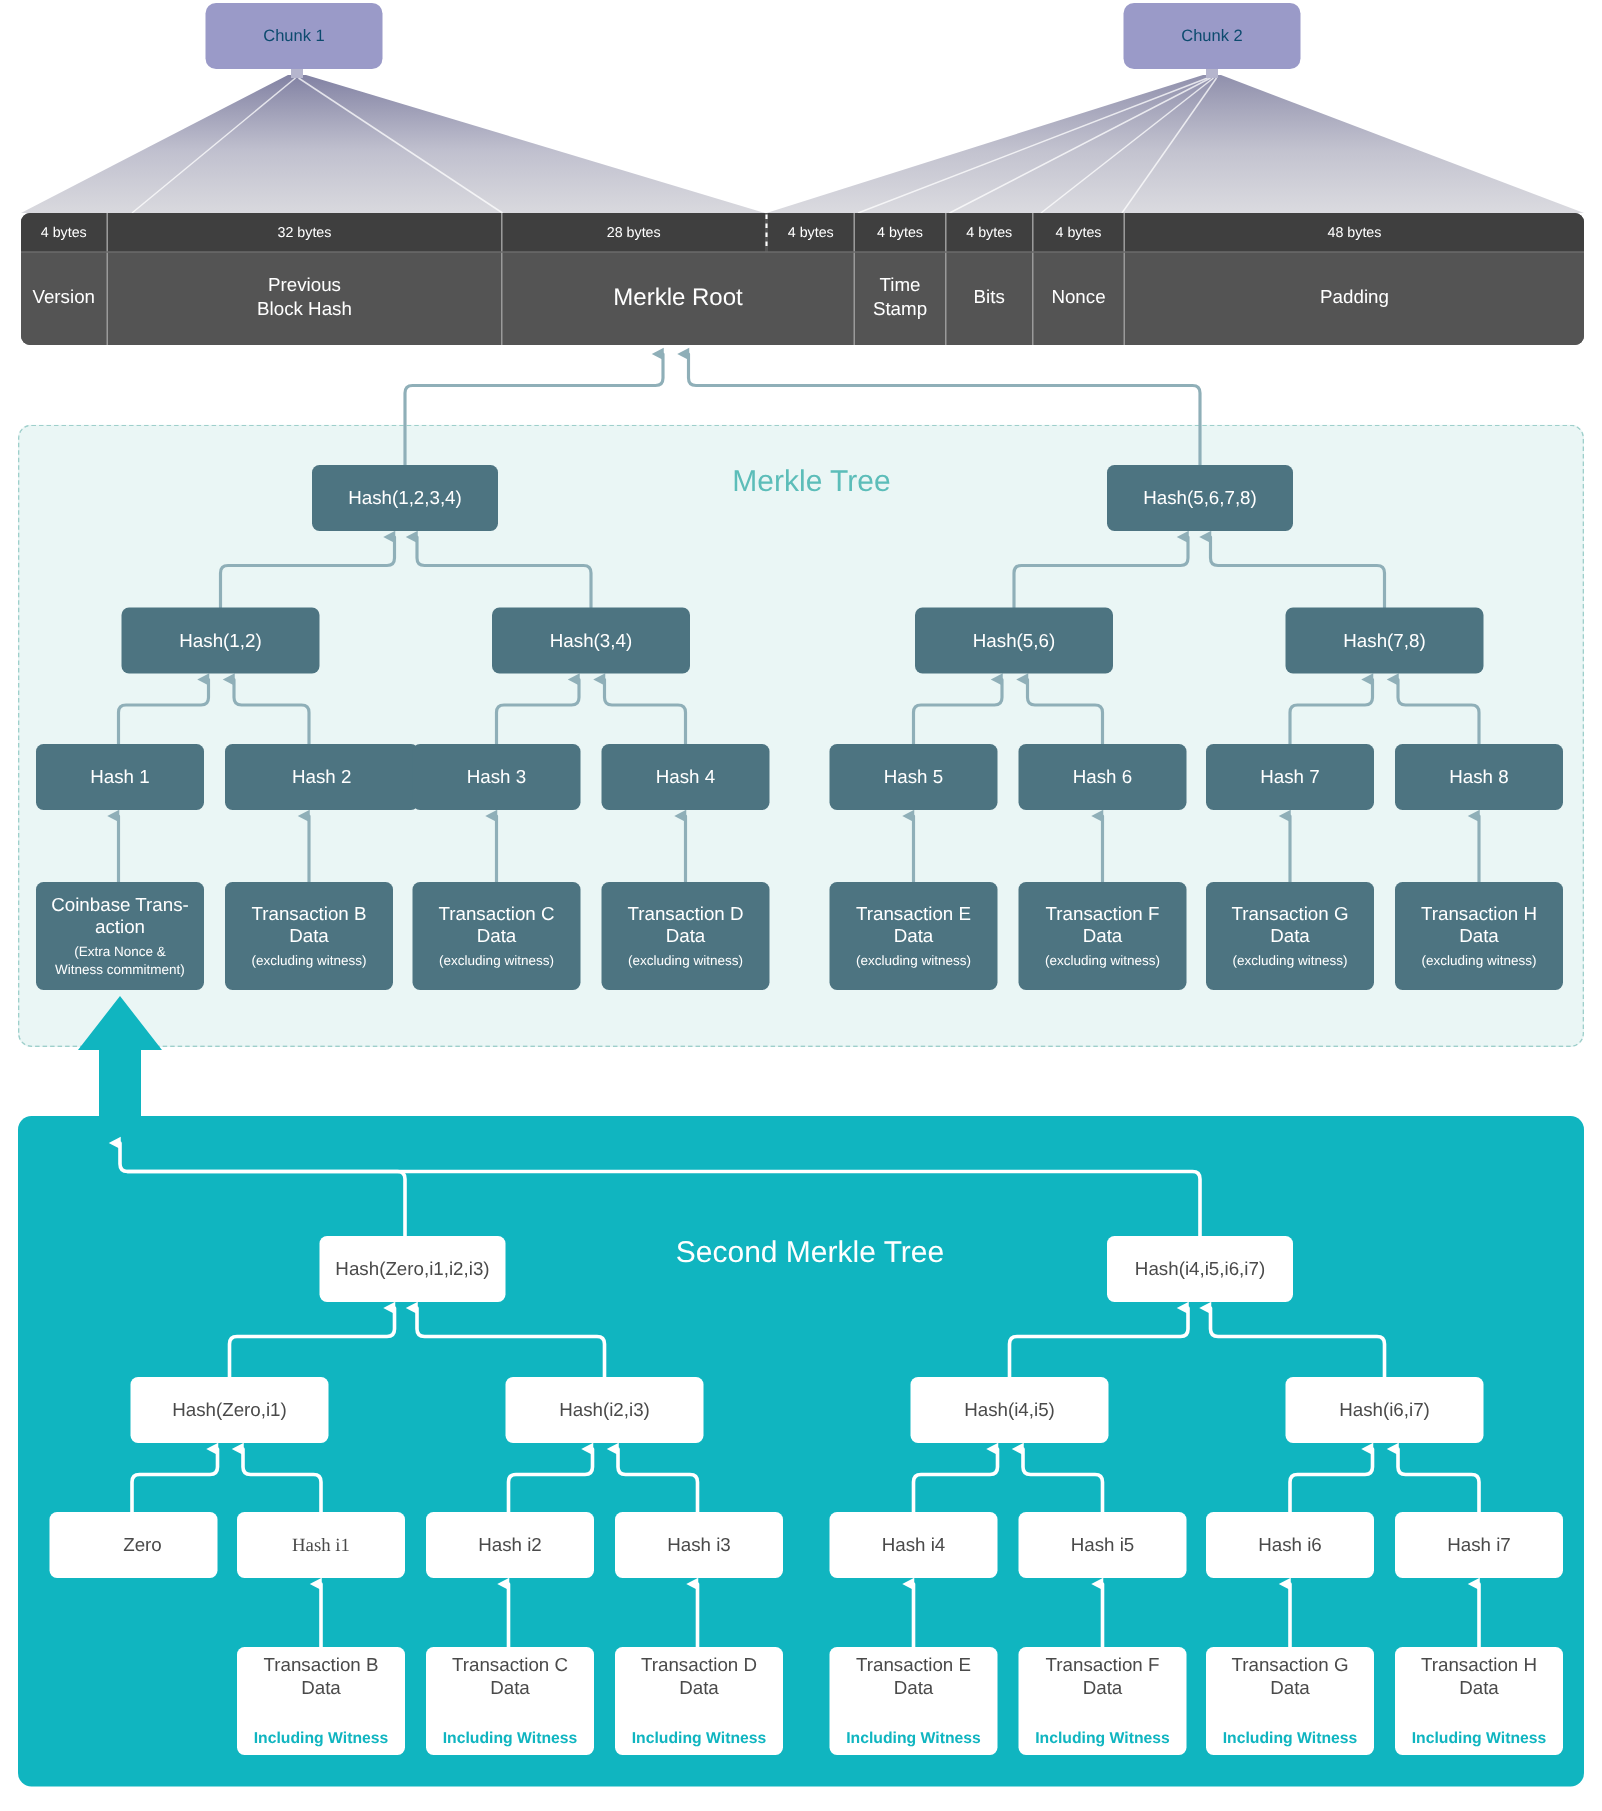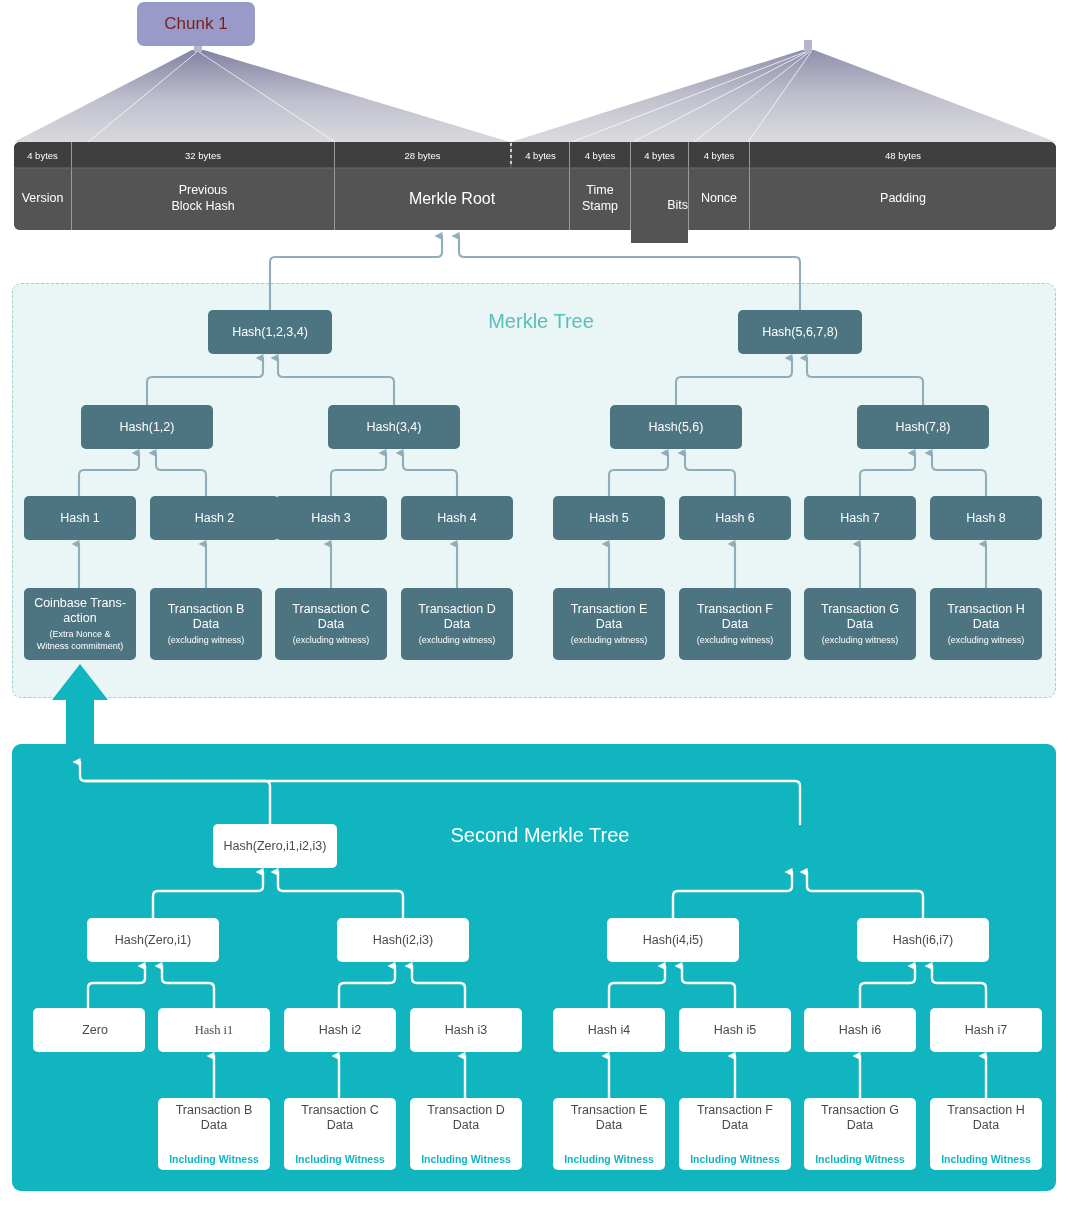--- a/index.html
+++ b/index.html
@@ -28,22 +28,22 @@
     flex-direction: column;
     align-items: center;
     justify-content: center;
     text-align: center;
     border-radius: 5px;
     line-height: 1.18;
   }
   
   .chunk {
     background: #9a9ac8;
-    color: #7f1d1d;
-    font-size: 17px;
+    color: #0c4a6e;
+    font-size: 11px;
     border-radius: 7px;
   }
   
   .hdr-cell {
     position: absolute;
     display: flex;
     align-items: center;
     justify-content: center;
     text-align: center;
     color: #ffffff;
@@ -148,20 +148,23 @@
     <path d="M 805 52 L 572 142" stroke="#ffffff" stroke-width="1" fill="none" opacity="0.75"></path>
     <path d="M 807 52 L 633 142" stroke="#ffffff" stroke-width="1" fill="none" opacity="0.75"></path>
     <path d="M 809 52 L 694 142" stroke="#ffffff" stroke-width="1" fill="none" opacity="0.75"></path>
     <path d="M 811 52 L 748 142" stroke="#ffffff" stroke-width="1" fill="none" opacity="0.75"></path>
     <rect x="804" y="40" width="8" height="12" fill="#b5b5cd"></rect>
   </svg>
 
   <div class="node chunk" style="left:137px; top:2px; width:118px; height:44px;">
     <span>Chunk 1</span>
   </div>
+  <div class="node chunk" style="left:749px; top:2px; width:118px; height:44px;">
+    <span>Chunk 2</span>
+  </div>
 
   <div>
 
     <div style="position:absolute;left:14px;top:142px;width:1042px;height:88px;background:#545454;border-radius:6px;"></div>
 
     <div class="hdr-cell hdr-bytes" style="left:14px;  top:142px; width:57px;  border-top-left-radius:6px;">
         <span>4 bytes</span>
       </div>
     <div class="hdr-cell hdr-bytes" style="left:72px;  top:142px; width:262px;">
         <span>32 bytes</span>
@@ -192,21 +195,21 @@
         <span style="white-space:pre-line">Previous
 Block Hash</span>
       </div>
     <div class="hdr-cell hdr-name big" style="left:335px; top:168px; width:234px; height:62px;">
         <span style="white-space:pre-line">Merkle Root</span>
       </div>
     <div class="hdr-cell hdr-name" style="left:570px; top:168px; width:60px; height:62px;">
         <span style="white-space:pre-line">Time
 Stamp</span>
       </div>
-    <div class="hdr-cell hdr-name" style="left:631px; top:168px; width:57px; height:75px;justify-content:flex-end;">
+    <div class="hdr-cell hdr-name" style="left:631px; top:168px; width:57px; height:62px;">
         <span style="white-space:pre-line">Bits</span>
       </div>
     <div class="hdr-cell hdr-name" style="left:689px; top:168px; width:60px; height:62px;">
         <span style="white-space:pre-line">Nonce</span>
       </div>
     <div class="hdr-cell hdr-name" style="left:750px; top:168px; width:306px; height:62px; border-bottom-right-radius:6px;">
         <span style="white-space:pre-line">Padding</span>
       </div>
 
     <svg class="layer">
@@ -387,20 +390,23 @@
       <path d="M 609 1098 L 609 1056" marker-end="url(#arrW)"></path>
       <path d="M 735 1098 L 735 1056" marker-end="url(#arrW)"></path>
       <path d="M 860 1098 L 860 1056" marker-end="url(#arrW)"></path>
       <path d="M 986 1098 L 986 1056" marker-end="url(#arrW)"></path>
     </g>
   </svg>
 
   <div class="node n-white" style="left:213px; top:824px; width:124px; height:44px;">
       <span>Hash(Zero,i1,i2,i3)</span>
     </div>
+  <div class="node n-white" style="left:738px; top:824px; width:124px; height:44px;">
+      <span>Hash(i4,i5,i6,i7)</span>
+    </div>
 
   <div class="node n-white" style="left:87px;  top:918px; width:132px; height:44px;">
       <span>Hash(Zero,i1)</span>
     </div>
   <div class="node n-white" style="left:337px; top:918px; width:132px; height:44px;">
       <span>Hash(i2,i3)</span>
     </div>
   <div class="node n-white" style="left:607px; top:918px; width:132px; height:44px;">
       <span>Hash(i4,i5)</span>
     </div>

